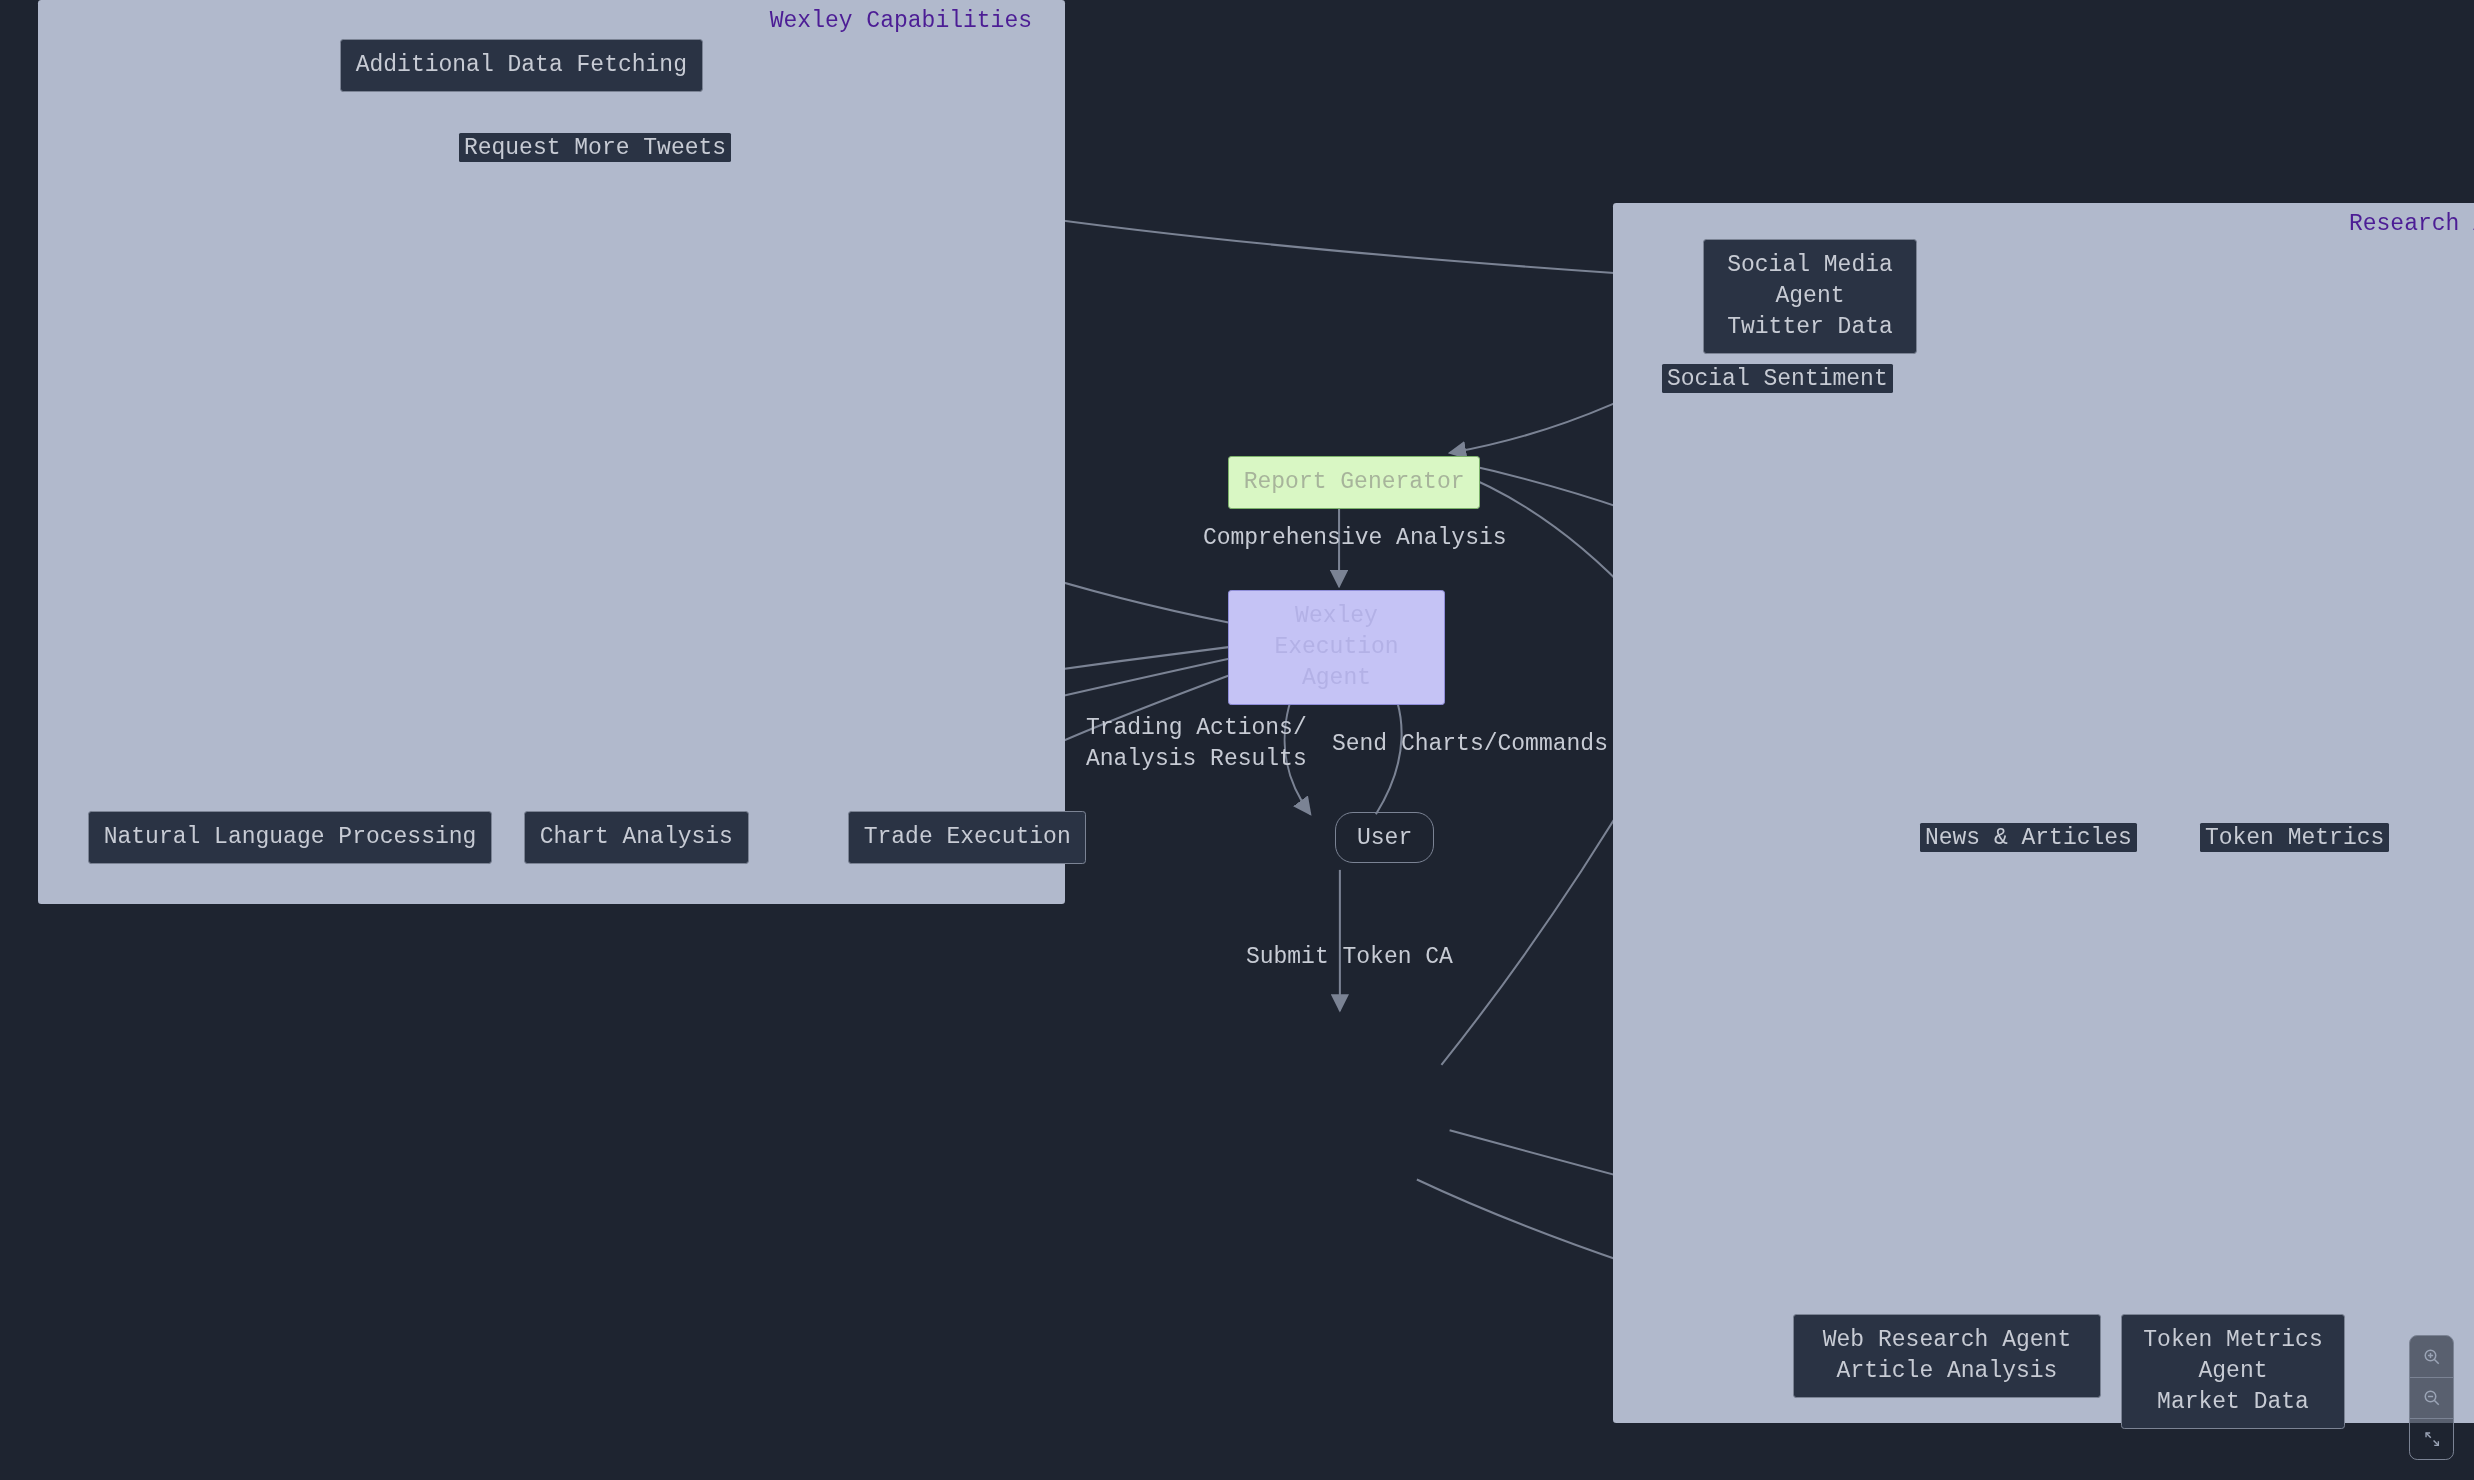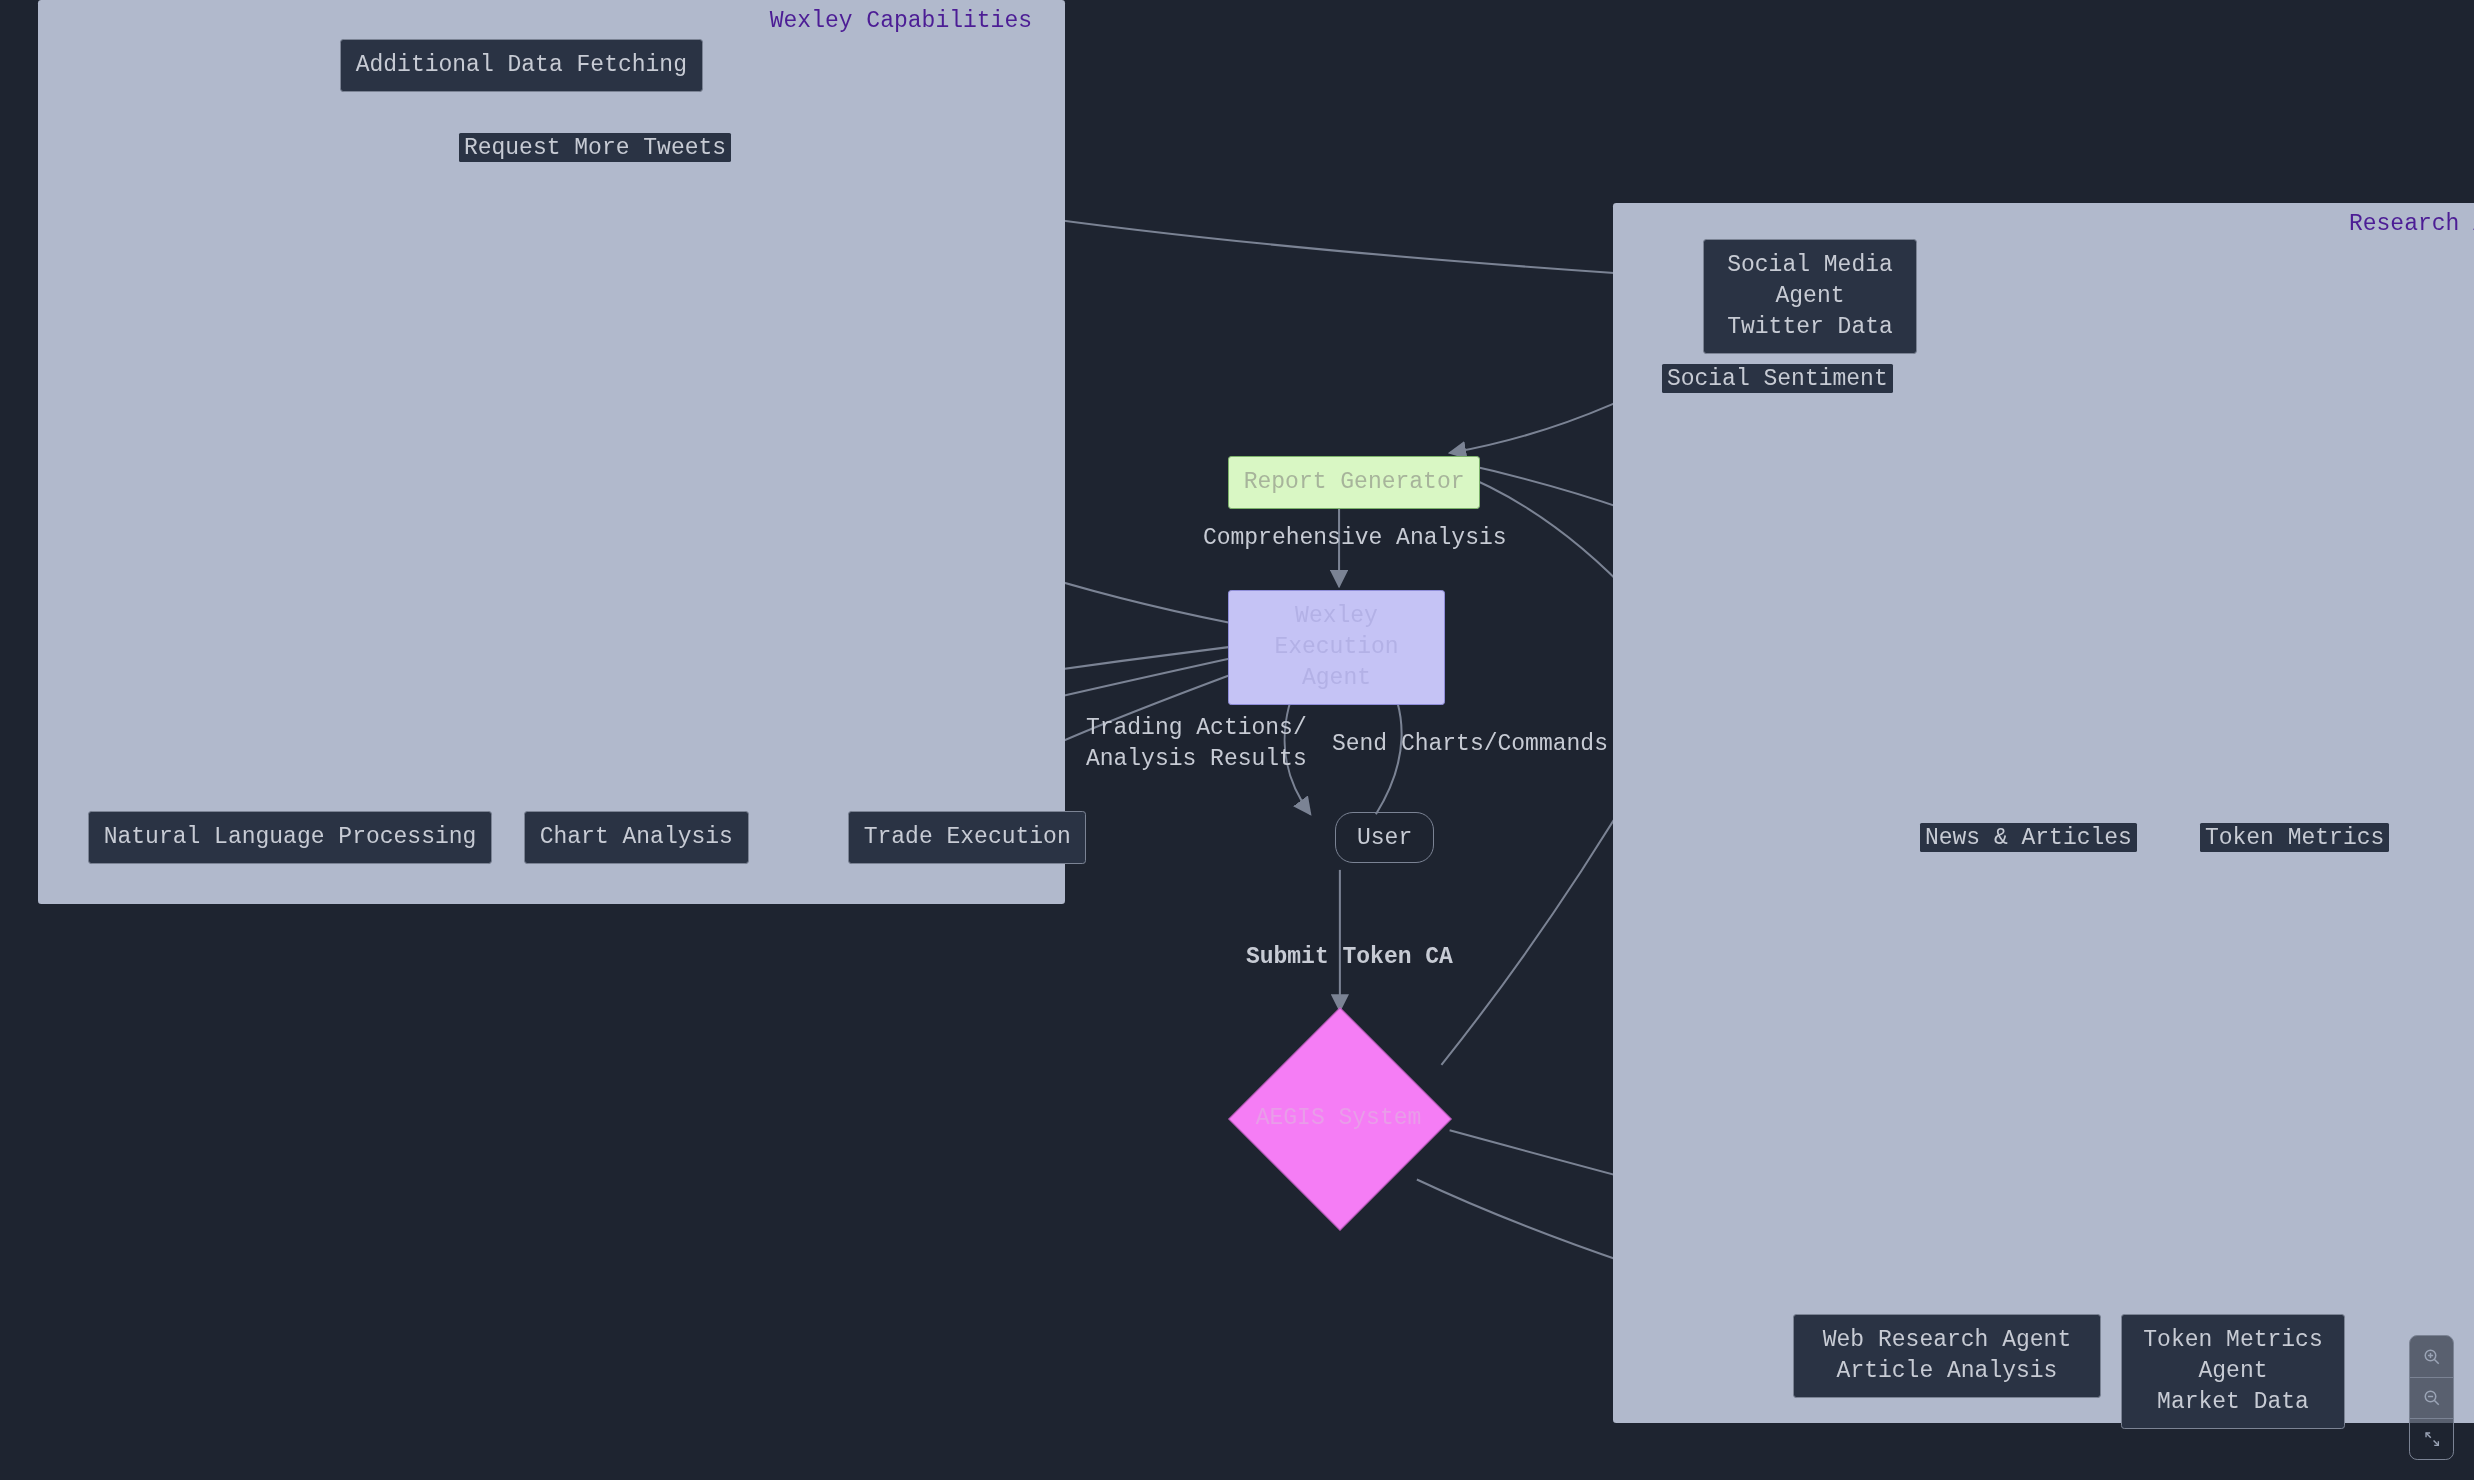--- a/index.html
+++ b/index.html
@@ -205,24 +205,20 @@
     <span>Report Generator</span>
   </div>
   <div class="node wexley" style="left:1228px; top:590px; width:217px;">
     <span>Wexley</span><br>
     <span>Execution Agent</span>
   </div>
   <div class="user-node" style="left:1287px; top:812px;">
     <span>User</span>
   </div>
 
-  <div class="diamond-wrap" style="left:1228px; top:1007px;">
-    <div class="diamond"></div>
-    <div class="diamond-label">AEGIS System</div>
-  </div>
 
   <div class="node" style="left:1703px; top:239px; width:214px;">
     <span>Social Media Agent</span><br>
     <span>Twitter Data</span>
   </div>
   <div class="node" style="left:1793px; top:1314px; width:308px;">
     <span>Web Research Agent</span><br>
     <span>Article Analysis</span>
   </div>
   <div class="node" style="left:2121px; top:1314px; width:224px;">
@@ -234,21 +230,21 @@
 
   <div class="edge-label" style="left:1662px; top:364px;">Social Sentiment</div>
 
   <div class="edge-label plain" style="left:1198px; top:523px;">Comprehensive Analysis</div>
 
   <div class="edge-label plain multiline" style="left:1081px; top:711px;">Trading Actions/
 Analysis Results</div>
 
   <div class="edge-label plain" style="left:1327px; top:729px;">Send Charts/Commands</div>
 
-  <div class="edge-label plain" style="left:1241px; top:942px;font-weight:bold;">Submit Token CA</div>
+  <div class="edge-label plain" style="left:1241px; top:942px;">Submit Token CA</div>
 
   <div class="edge-label" style="left:1920px; top:823px;">News &amp; Articles</div>
 
   <div class="edge-label" style="left:2200px; top:823px;">Token Metrics</div>
 
 </div>
 
 <div class="zoom-ctrl">
   <button title="Zoom in">
     <svg width="18" height="18" viewBox="0 0 24 24" fill="none" stroke="currentColor" stroke-width="2">

